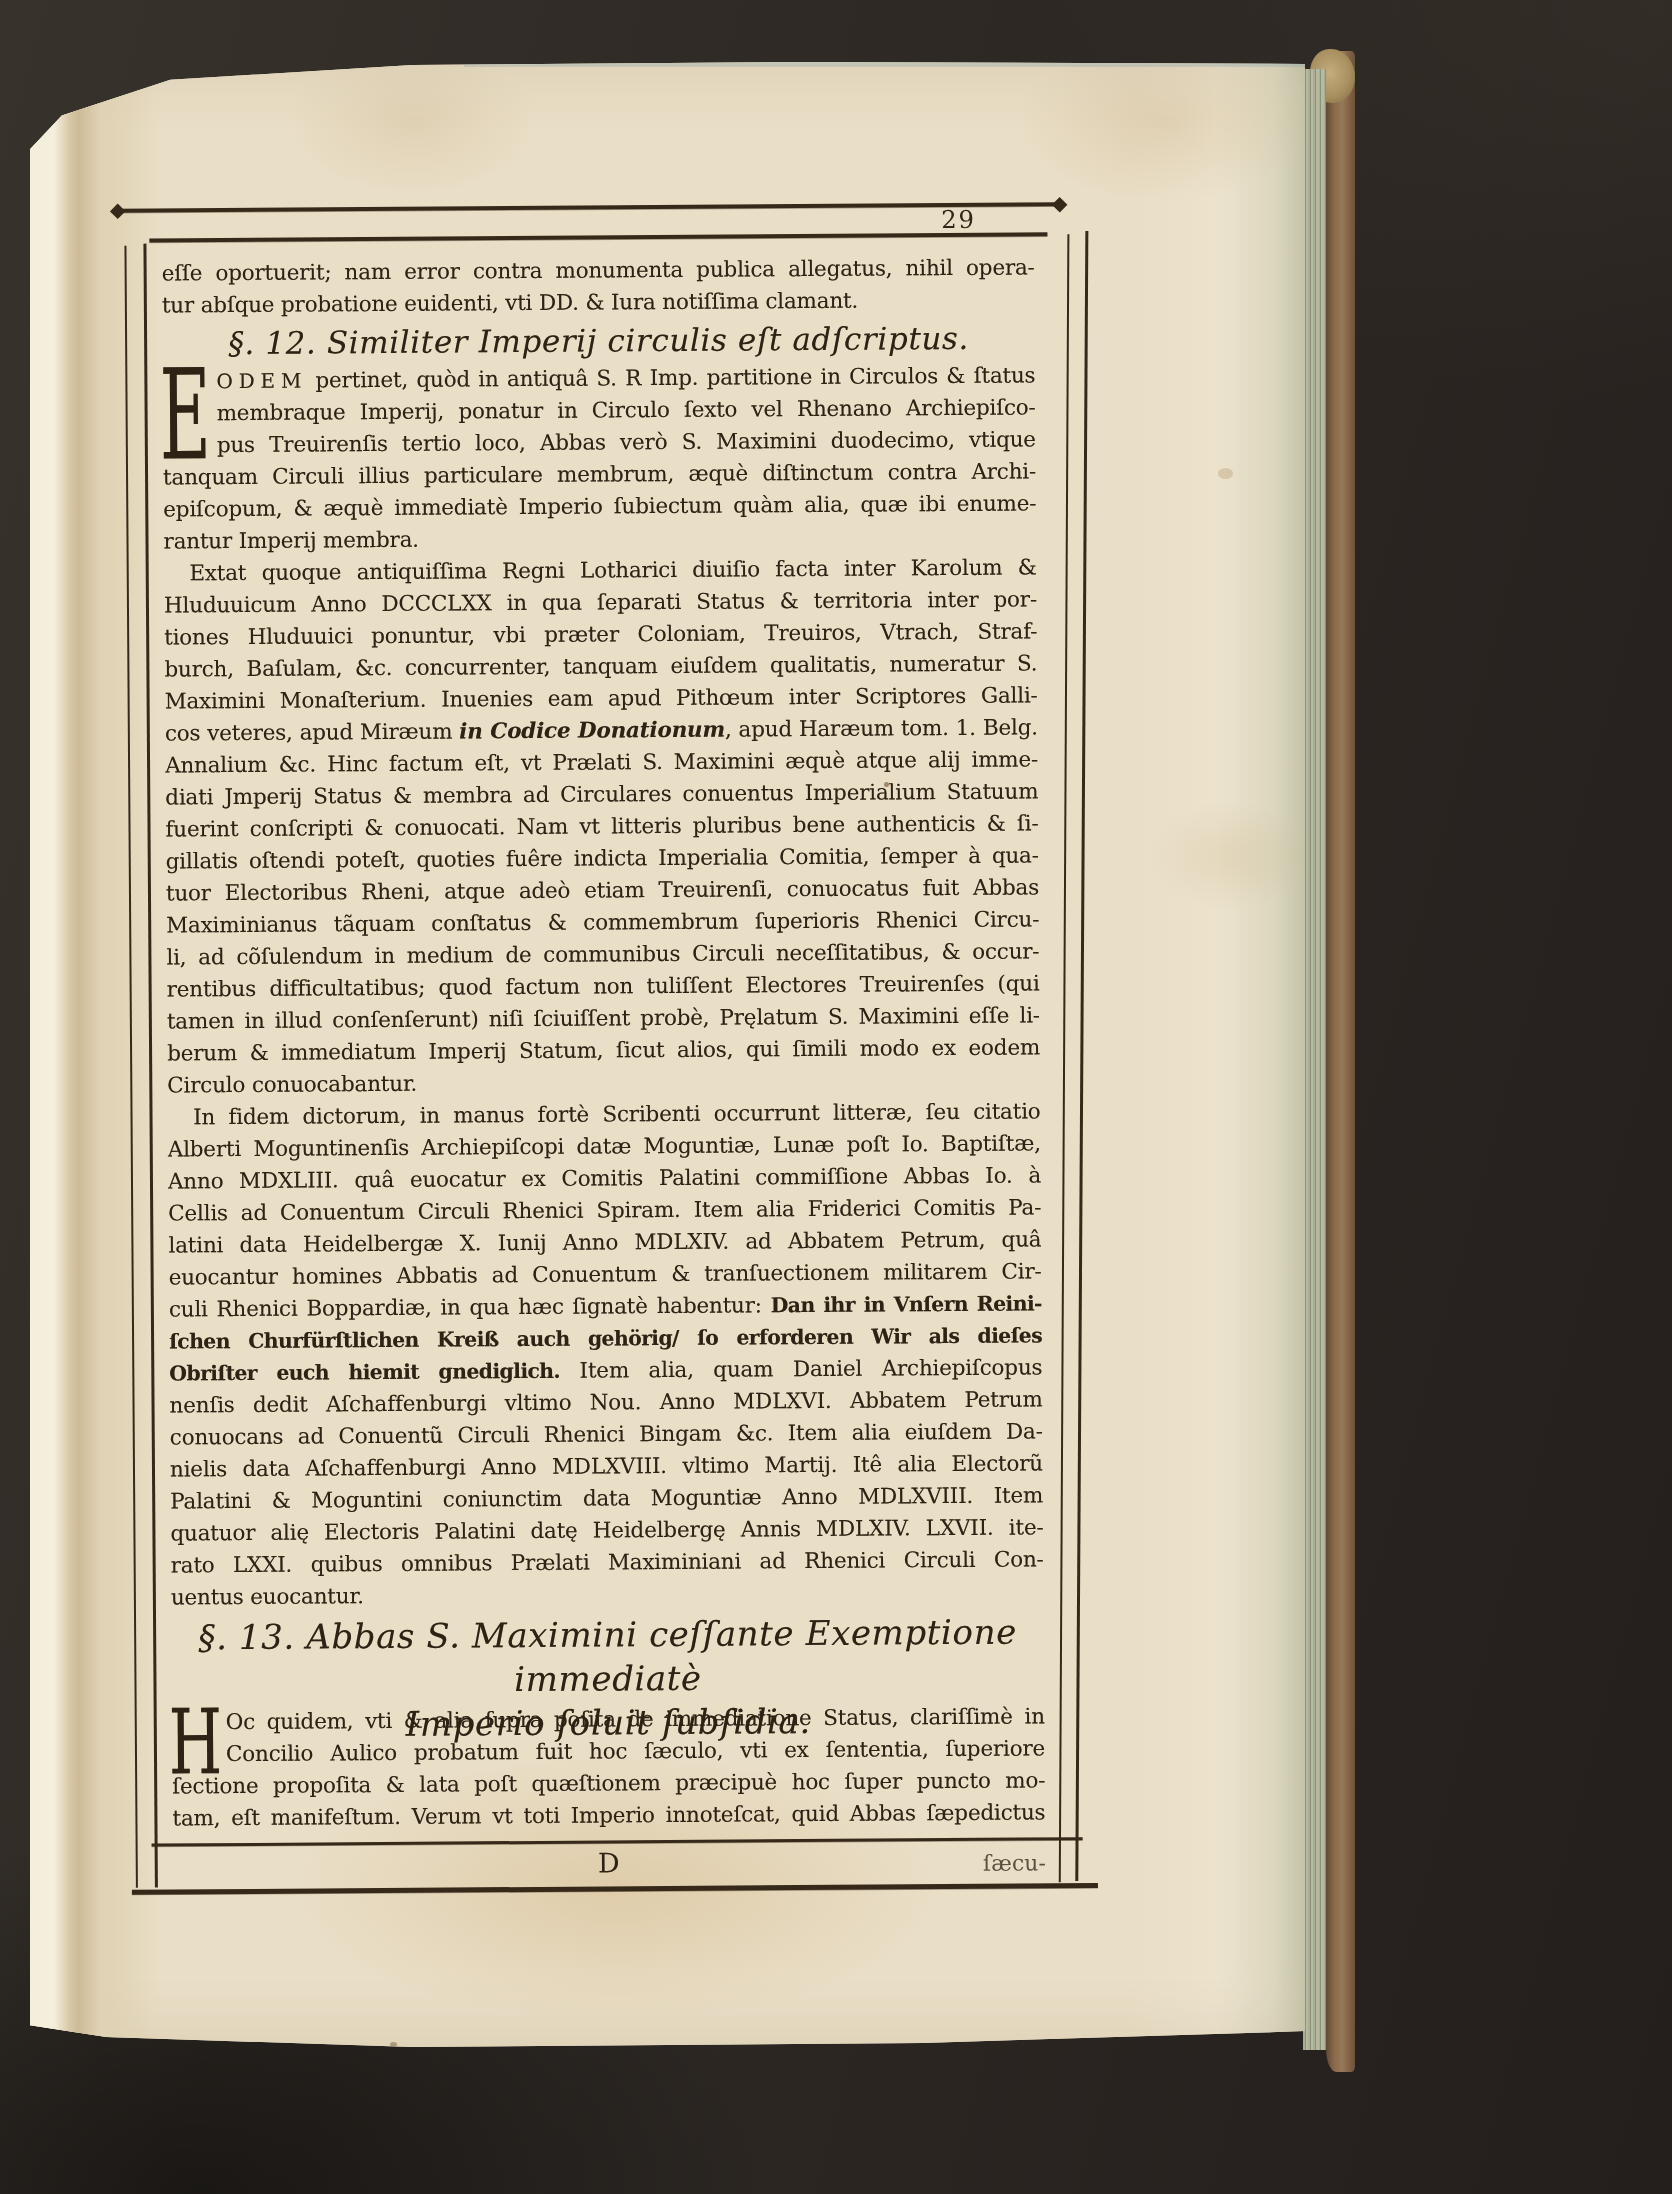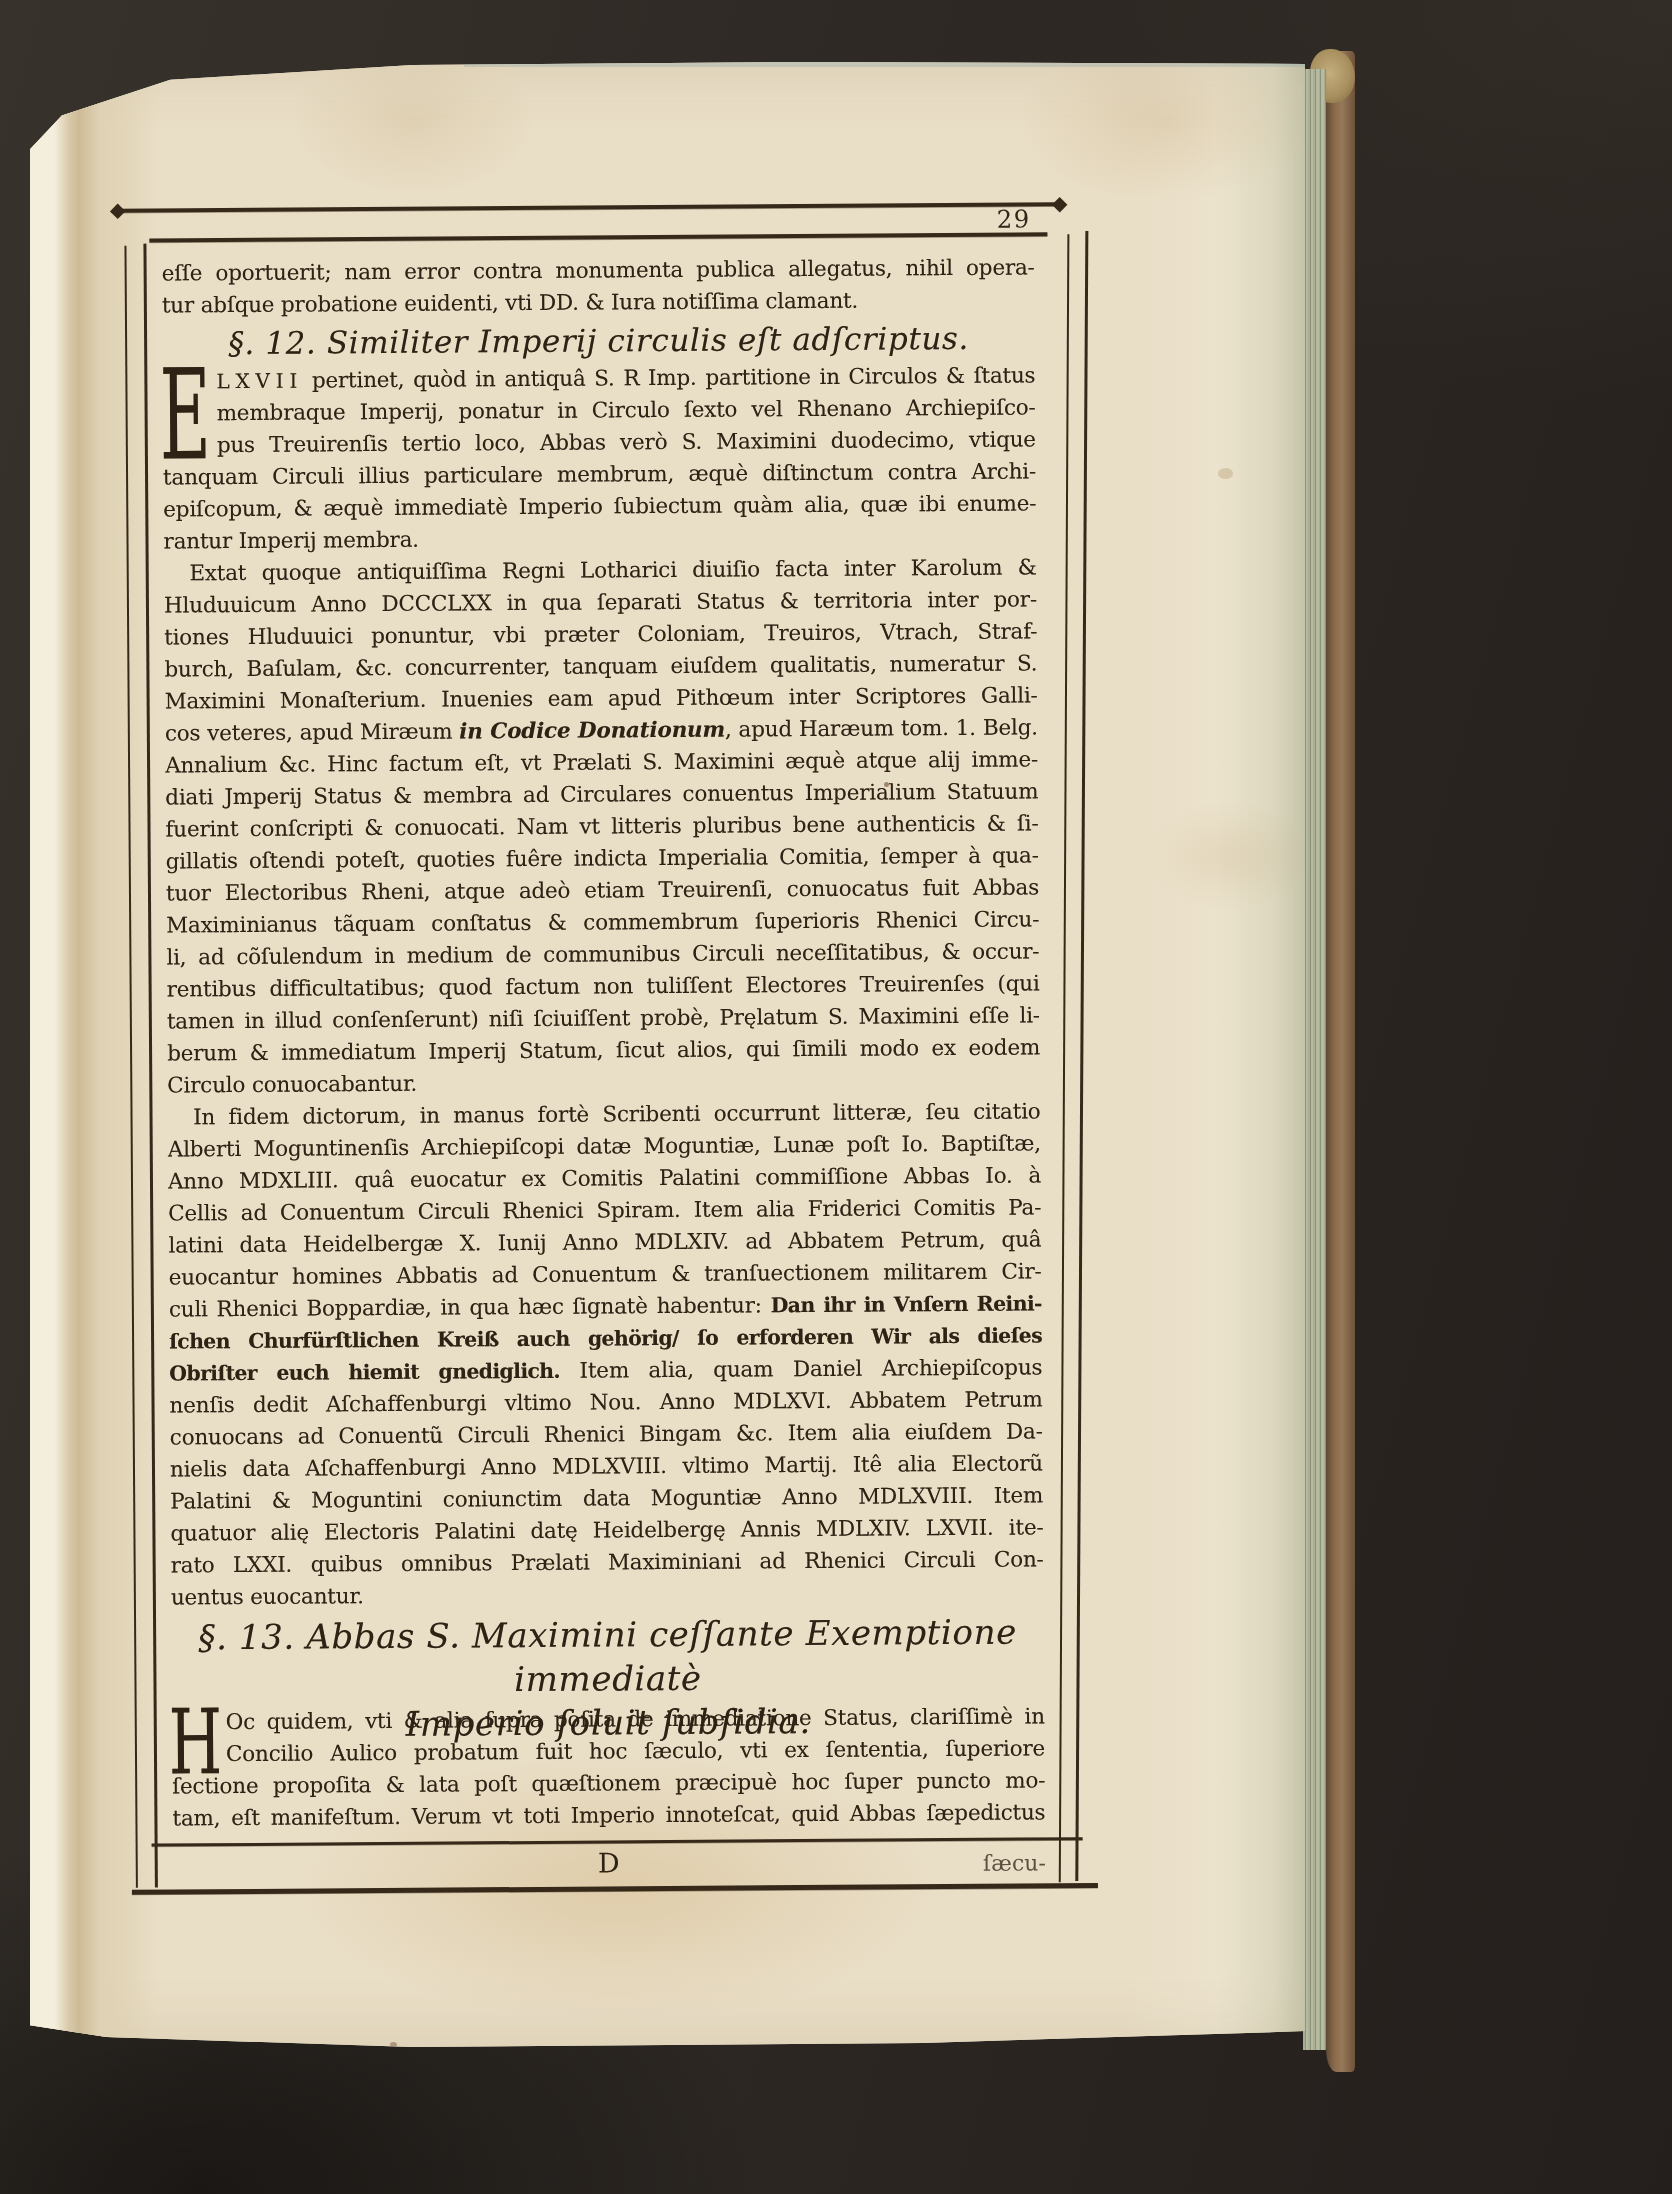--- a/index.html
+++ b/index.html
@@ -43,21 +43,21 @@
   .header-rule::before,.header-rule::after{content:"";position:absolute;top:-3.5px;width:11px;height:11px;background:#37291a;transform:rotate(45deg);}
   .header-rule::before{left:-4.7px;} .header-rule::after{right:-4.7px;}
   .top-inner-rule{left:124px;top:173px;width:898px;height:3.5px;}
   .vrule{position:absolute;background:#37291a;}
   .vl1{left:99px;top:180px;width:2.3px;height:1642px;}
   .vl2{left:118px;top:178px;width:2.9px;height:1644px;}
   .vr1{left:1042px;top:175px;width:2.3px;height:1648px;transform:rotate(.7deg);transform-origin:top center;}
   .vr2{left:1060px;top:172px;width:2.9px;height:1650px;transform:rotate(.75deg);transform-origin:top center;}
   .bottom-inner-rule{left:115px;top:1778px;width:931px;height:2.9px;}
   .bottom-outer-rule{left:95px;top:1824px;width:966px;height:5.2px;}
-  .page-number{position:absolute;left:954px;top:145px;width:69px;text-align:center;font-size:24.4px;letter-spacing:1.7px;color:#32261a;}
+  .page-number{position:absolute;left:916px;top:145px;width:69px;text-align:left;font-size:24.4px;letter-spacing:1.7px;color:#32261a;}
   
   .text-block{position:absolute;left:136px;top:192px;width:873px;text-shadow:0 0 0.6px rgba(50,35,20,.35);}
   .para{position:relative;}
   .tl{height:32px;line-height:32px;font-size:21.5px;letter-spacing:-0.2px;overflow:hidden;}
   .tl.j{text-align:justify;text-align-last:justify;}
   .tl.cap-indent{padding-left:54px;}
   .tl.first-indent{text-indent:25.6px;}
   .seg-f{font-weight:bold;font-size:20.4px;letter-spacing:-0.6px;}
   .seg-bi{font-style:italic;font-weight:600;}
   .seg-sp{letter-spacing:5.8px;font-size:20px;}
@@ -99,21 +99,21 @@
       <div class="text-block">
         <div class="para">
             <div class="tl j">eſſe oportuerit; nam error contra monumenta publica allegatus, nihil opera-</div>
             <div class="tl">tur abſque probatione euidenti, vti DD. &amp; Iura notiſſima clamant.</div>
           </div>
 
         <h2 class="sec-heading h12">§. 12. Similiter Imperij circulis eſt adſcriptus.</h2>
 
         <div class="para">
           <div class="dropcap dc-e">E</div>
-        <div class="tl j cap-indent"><span class="seg-sp">LXVII</span><span class="seg-r"> pertinet, quòd in antiquâ S. R Imp. partitione in Circulos &amp; ſtatus</span></div>
+        <div class="tl j cap-indent"><span class="seg-sp">ODEM</span><span class="seg-r"> pertinet, quòd in antiquâ S. R Imp. partitione in Circulos &amp; ſtatus</span></div>
             <div class="tl j cap-indent">membraque Imperij, ponatur in Circulo ſexto vel Rhenano Archiepiſco-</div>
             <div class="tl j cap-indent">pus Treuirenſis tertio loco, Abbas verò S. Maximini duodecimo, vtique</div>
             <div class="tl j">tanquam Circuli illius particulare membrum, æquè diſtinctum contra Archi-</div>
             <div class="tl j">epiſcopum, &amp; æquè immediatè Imperio ſubiectum quàm alia, quæ ibi enume-</div>
             <div class="tl">rantur Imperij membra.</div>
           </div>
 
         <div class="para">
             <div class="tl j first-indent">Extat quoque antiquiſſima Regni Lotharici diuiſio facta inter Karolum &amp;</div>
             <div class="tl j">Hluduuicum Anno DCCCLXX in qua ſeparati Status &amp; territoria inter por-</div>

